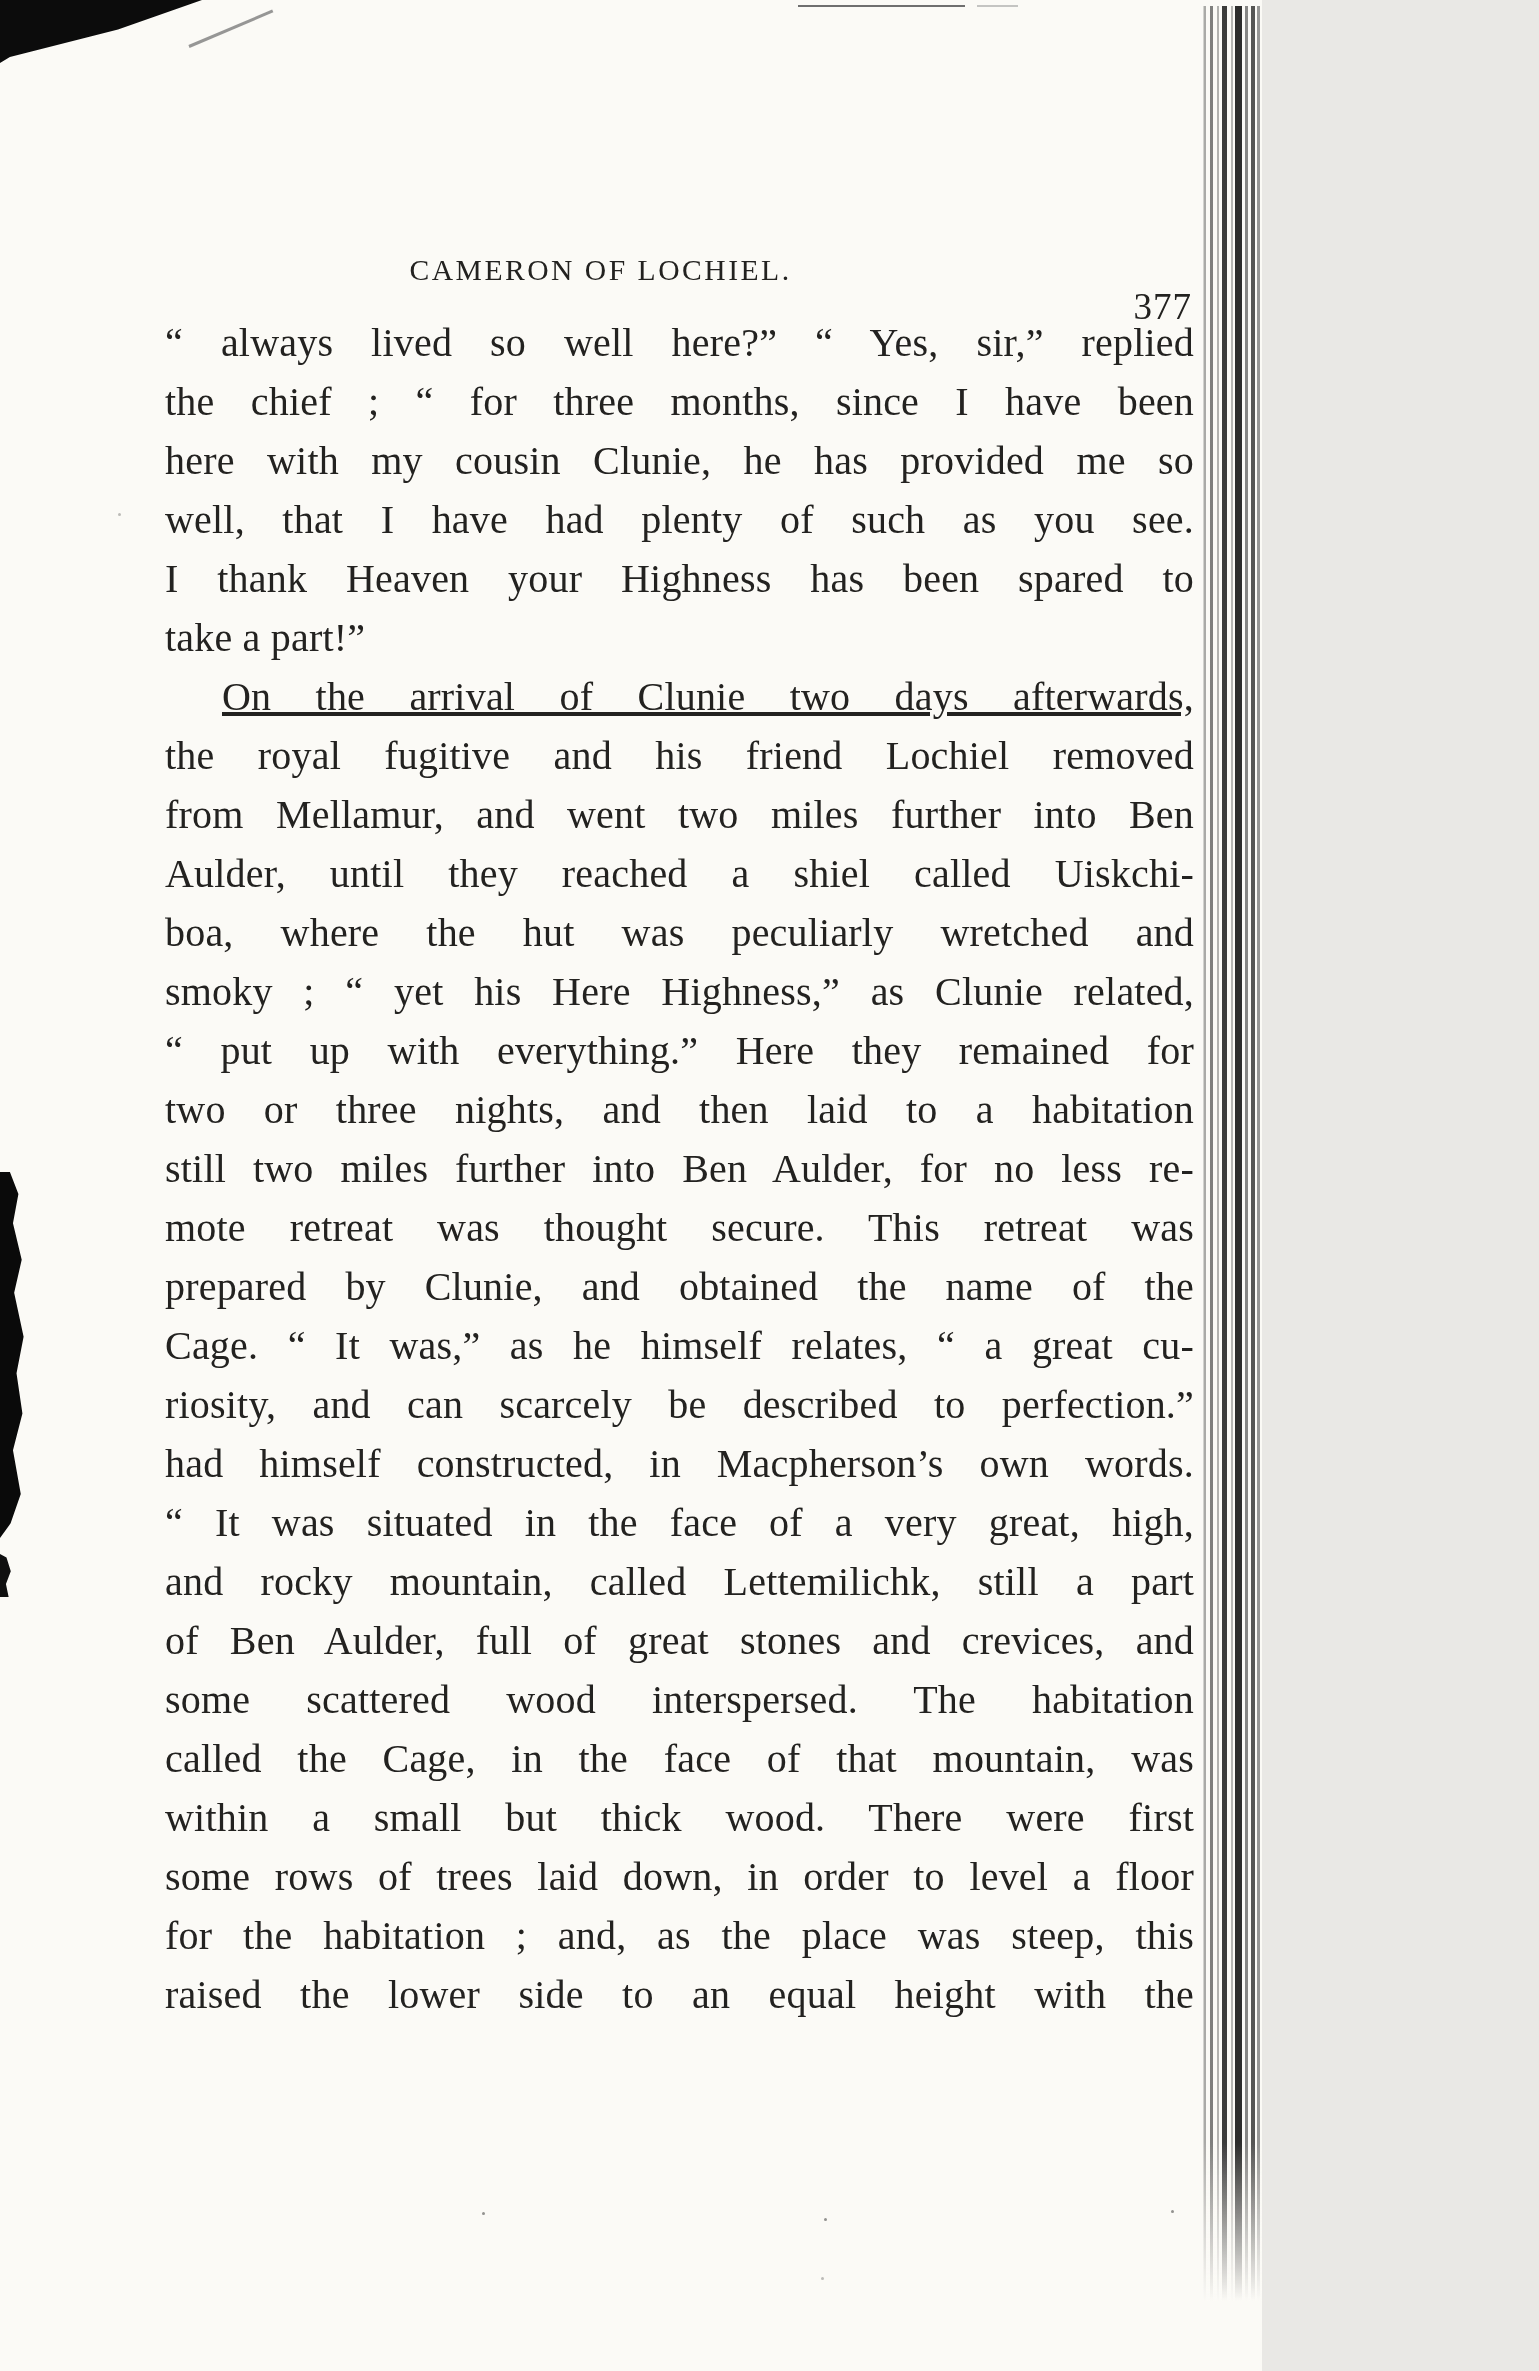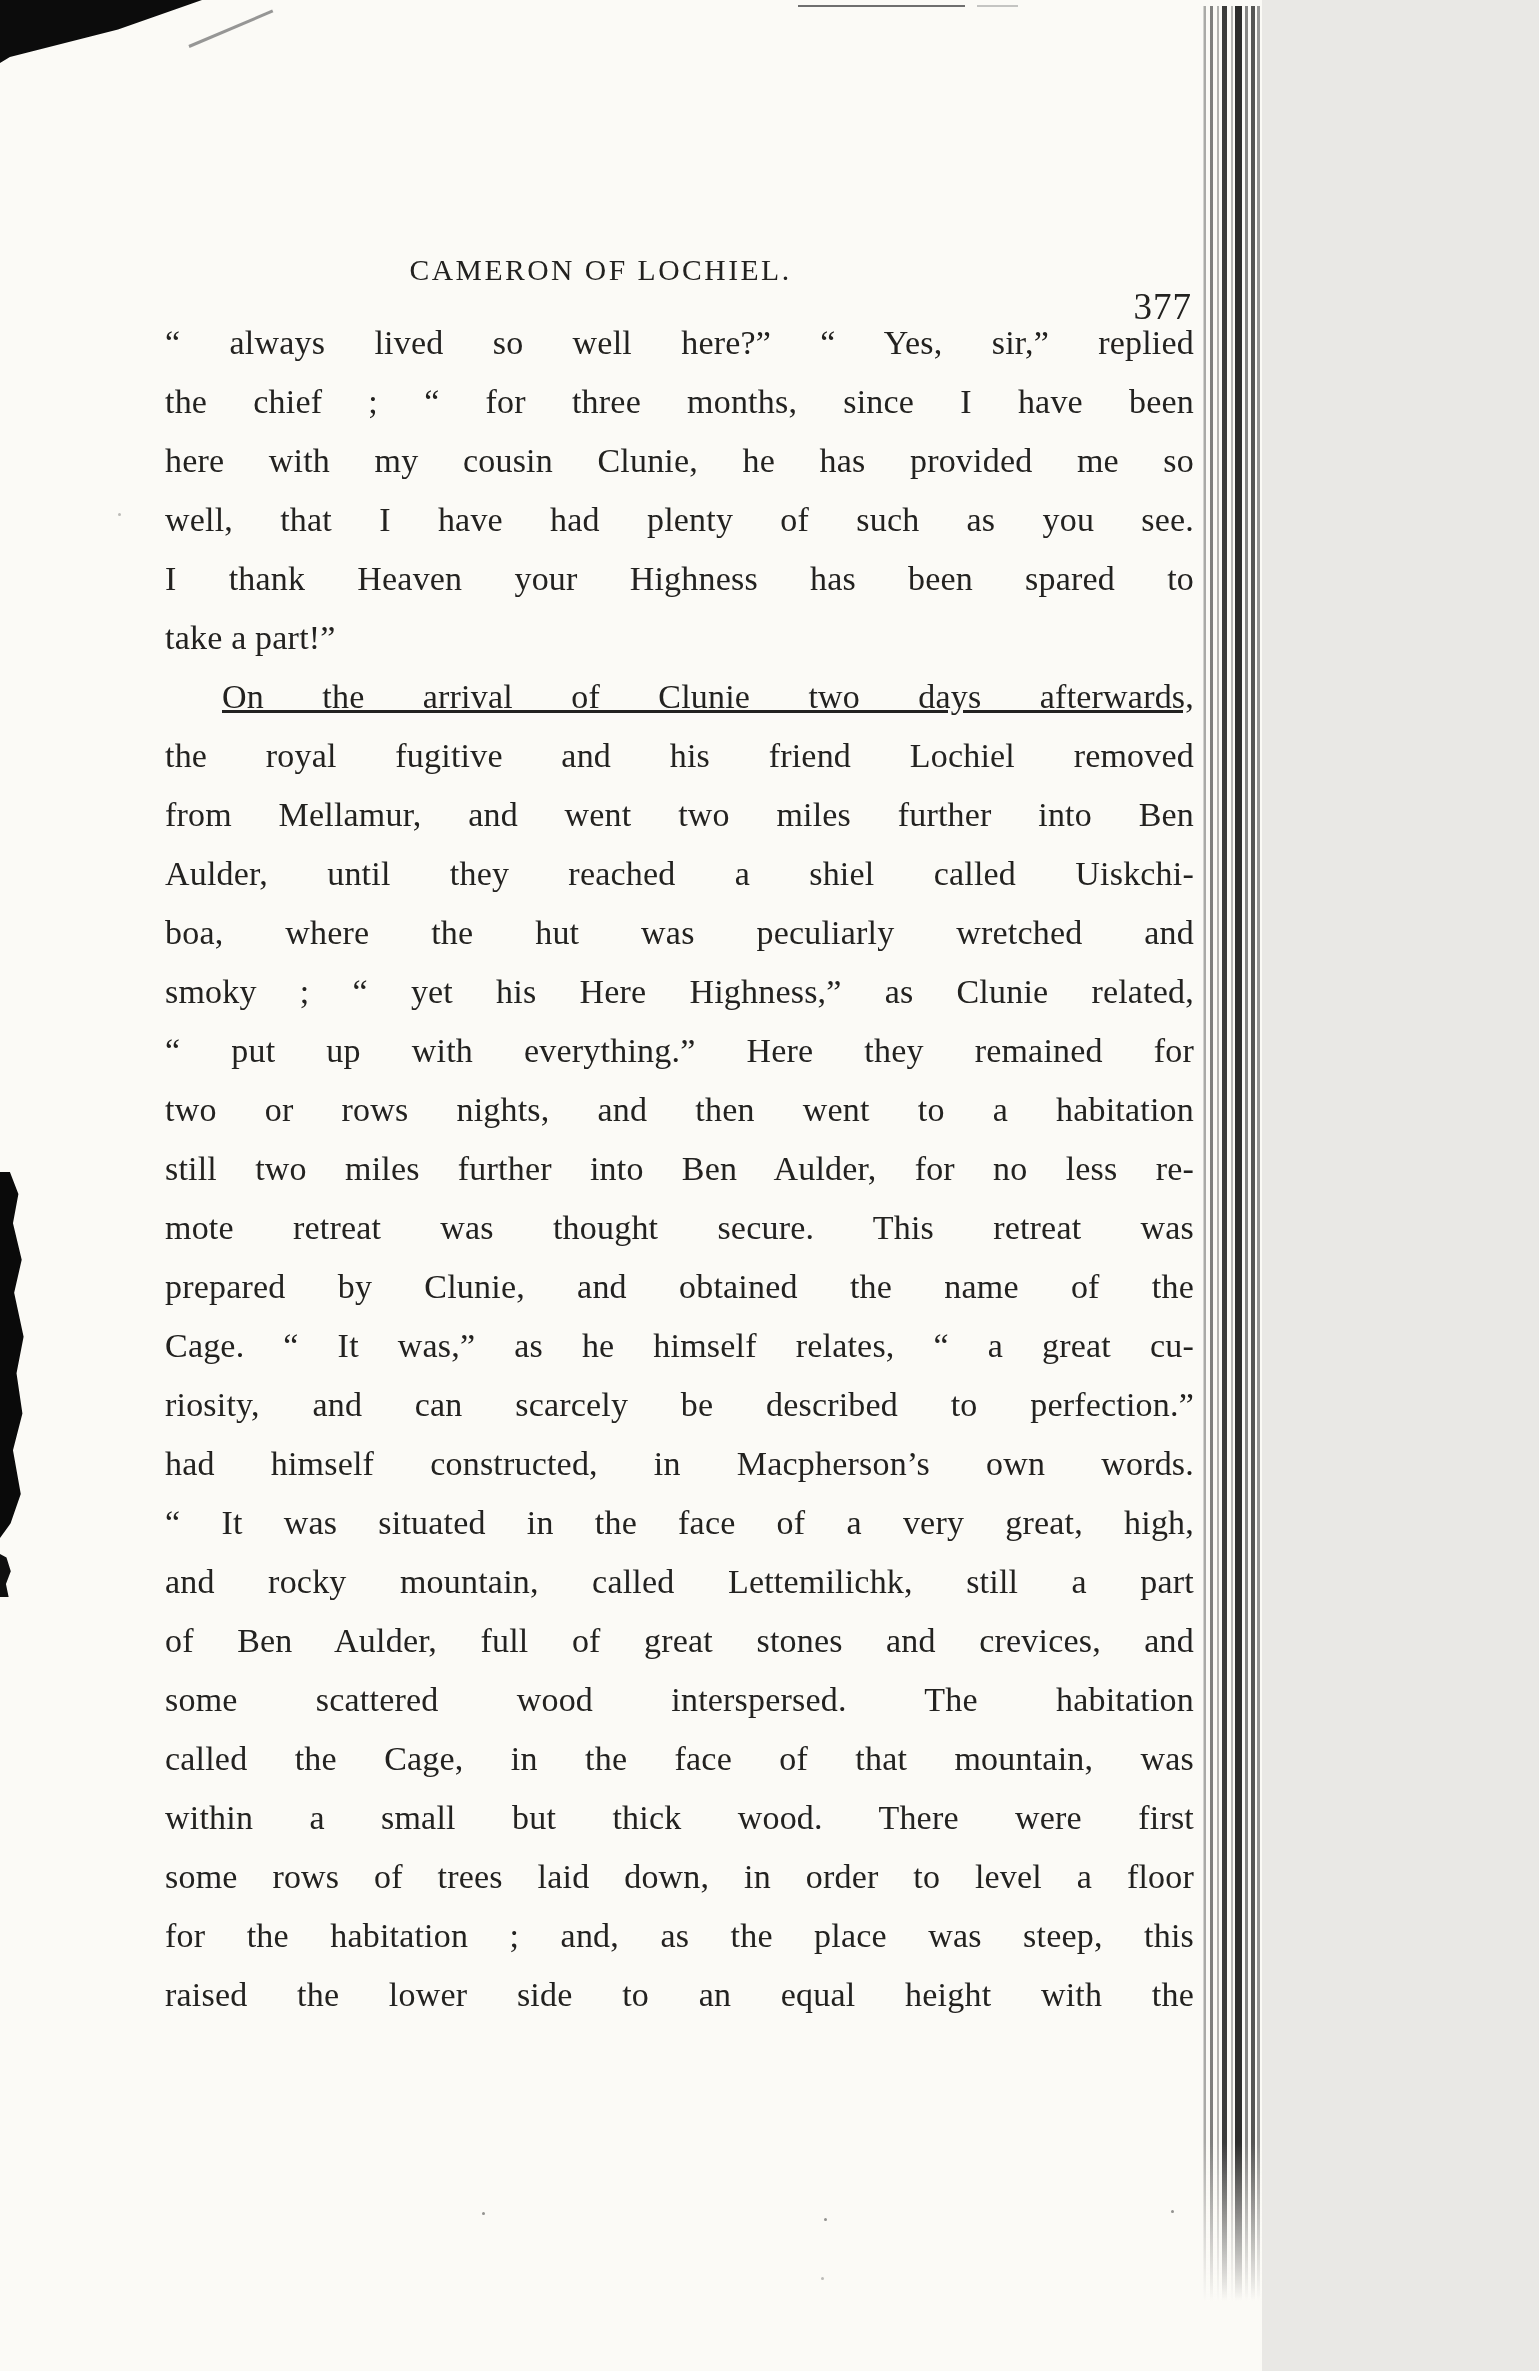--- a/index.html
+++ b/index.html
@@ -42,21 +42,21 @@
   .page-number {
     position: absolute;
     right: 2px;
     top: 0;
     font-size: 37px;
     letter-spacing: 1px;
     margin-top: 39px;
   }
 
   .bodylines {
-    font-size: 34px;
+    font-size: 40px;
     line-height: 59px;
     letter-spacing: 0.2px;
   }
   .line {
     text-align: justify;
     text-align-last: justify;
   }
   .line.indent { padding-left: 57px; text-decoration: underline; }
   .line.no-justify { text-align-last: left; }
 
@@ -205,21 +205,21 @@
         <div class="line">well, that I have had plenty of such as you see.</div>
         <div class="line">I thank Heaven your Highness has been spared to</div>
         <div class="line no-justify">take a part!”</div>
         <div class="line indent">On the arrival of Clunie two days afterwards,</div>
         <div class="line">the royal fugitive and his friend Lochiel removed</div>
         <div class="line">from Mellamur, and went two miles further into Ben</div>
         <div class="line">Aulder, until they reached a shiel called Uiskchi-</div>
         <div class="line">boa, where the hut was peculiarly wretched and</div>
         <div class="line">smoky ;  “ yet his Here Highness,” as Clunie related,</div>
         <div class="line">“ put up with everything.”   Here they remained for</div>
-        <div class="line">two or rows nights, and then went to a habitation</div>
+        <div class="line">two or three nights, and then laid to a habitation</div>
         <div class="line">still two miles further into Ben Aulder, for no less re-</div>
         <div class="line">mote retreat was thought secure.  This retreat was</div>
         <div class="line">prepared by Clunie, and obtained the name of the</div>
         <div class="line">Cage.  “ It was,” as he himself relates, “ a great cu-</div>
         <div class="line">riosity, and can scarcely be described to perfection.”</div>
         <div class="line">had himself constructed, in Macpherson’s own words.</div>
         <div class="line">“ It was situated in the face of a very great, high,</div>
         <div class="line">and rocky mountain, called Lettemilichk, still a part</div>
         <div class="line">of Ben Aulder, full of great stones and crevices, and</div>
         <div class="line">some scattered wood interspersed.  The habitation</div>

